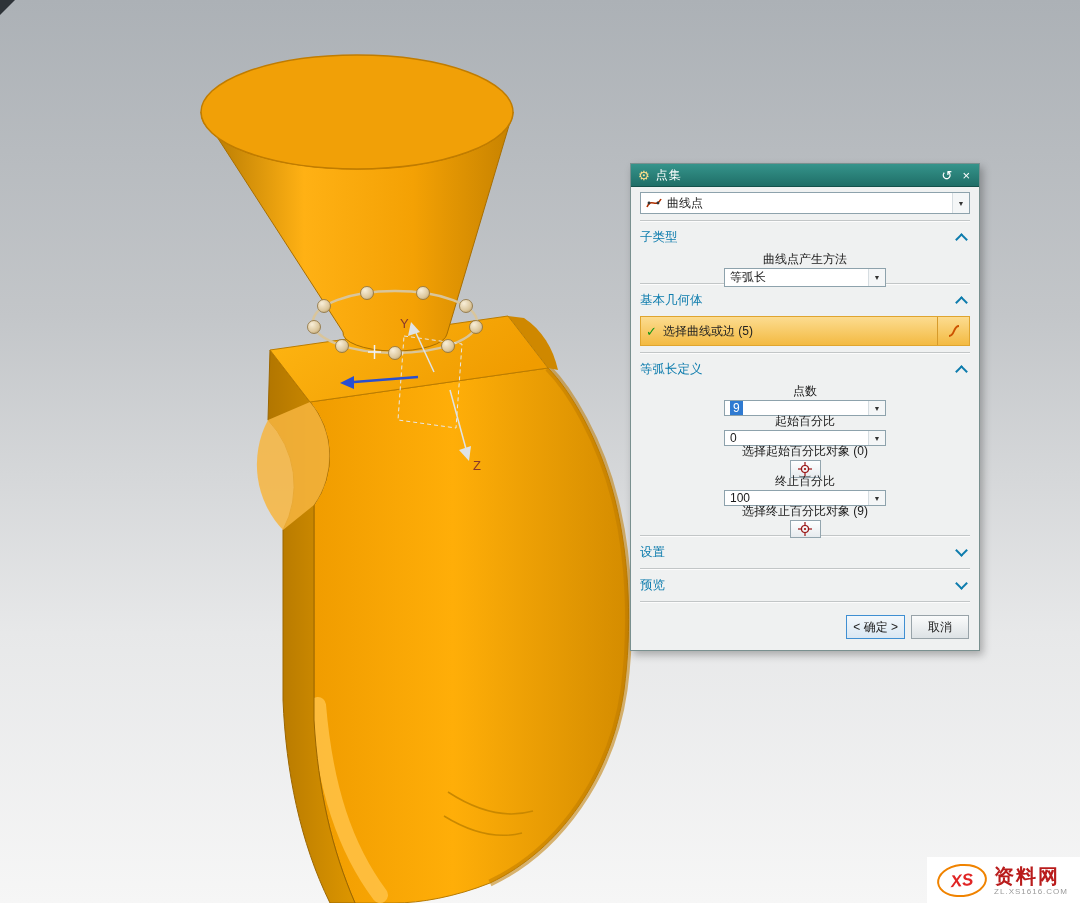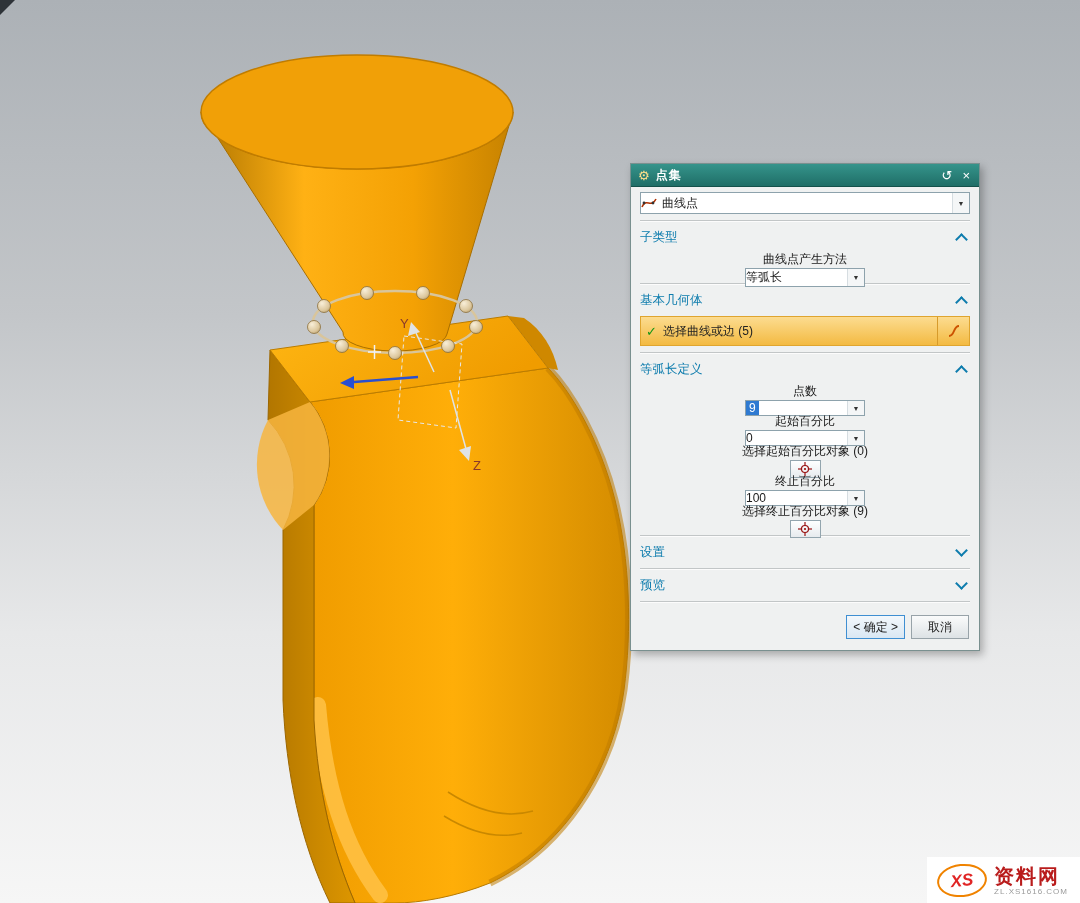--- a/index.html
+++ b/index.html
@@ -11,35 +11,35 @@
   .model-svg{position:absolute;left:0;top:0;}
   .corner-tri{position:absolute;left:0;top:0;width:0;height:0;
     border-top:15px solid #2e3338;border-right:15px solid transparent;}
 
   
   .dialog{position:absolute;left:630px;top:163px;width:348px;background:#eff1f1;
     border:1px solid #79908f;box-shadow:3px 4px 8px rgba(0,0,0,.28);font-size:12px;color:#1a1a1a;}
   .dlg-header{height:22px;background:linear-gradient(#35948b,#1f6e67);border-bottom:1px solid #14514b;
     display:flex;align-items:center;padding:0 7px;gap:6px;color:#fff;}
   .gear{color:#ffe08a;font-size:13px;line-height:1;}
-  .dlg-title{font-weight:bold;font-size:12px;letter-spacing:1px;}
+  .dlg-title{font-weight:normal;font-size:12px;letter-spacing:1px;}
   .spacer{flex:1;}
   .hbtn{color:#fff;font-size:13px;line-height:1;cursor:pointer;padding:0 2px;}
   .dlg-body{padding:4px 9px 2px;}
   .sec-title{display:flex;justify-content:space-between;align-items:center;height:27px;
     color:#0d7cad;font-size:12.5px;}
   .chev{width:7px;height:7px;border-right:2px solid #0d7cad;border-bottom:2px solid #0d7cad;
     display:inline-block;margin-right:4px;}
   .chev.up{transform:rotate(-135deg);margin-top:4px;}
   .chev.down{transform:rotate(45deg);margin-bottom:4px;}
   .hr{height:0;border-top:1px solid #c2c6c7;border-bottom:1px solid #fcfcfc;margin:2px 0;}
   .combo{height:22px;background:#fff;border:1px solid #8da2ac;display:flex;align-items:center;
-    box-sizing:border-box;}
+    padding-left:5px;box-sizing:border-box;}
   .combo.full{width:100%;margin:1px 0 6px;}
-  .combo.half{width:120px;}
+  .combo.half{width:162px;}
   .combo-text{flex:1;white-space:nowrap;overflow:hidden;}
   .combo-text.sel{flex:none;background:#2f7ad1;color:#fff;padding:0 3px;}
   .combo-fill{flex:1;}
   .combo-arrow{width:16px;text-align:center;font-size:7px;color:#333;align-self:stretch;
     display:flex;align-items:center;justify-content:center;border-left:1px solid #d6dde1;background:#f4f6f7;}
   .row{display:flex;align-items:center;justify-content:space-between;height:30px;flex-direction:column;}
   .row-label{color:#1a1a1a;}
   .ico16{width:16px;height:16px;margin-right:5px;flex:none;}
   .select-row{height:28px;background:linear-gradient(#fcdc90,#f3ba42);border:1px solid #dfa52f;
     display:flex;align-items:center;padding-left:5px;margin:2px 0 6px;}

